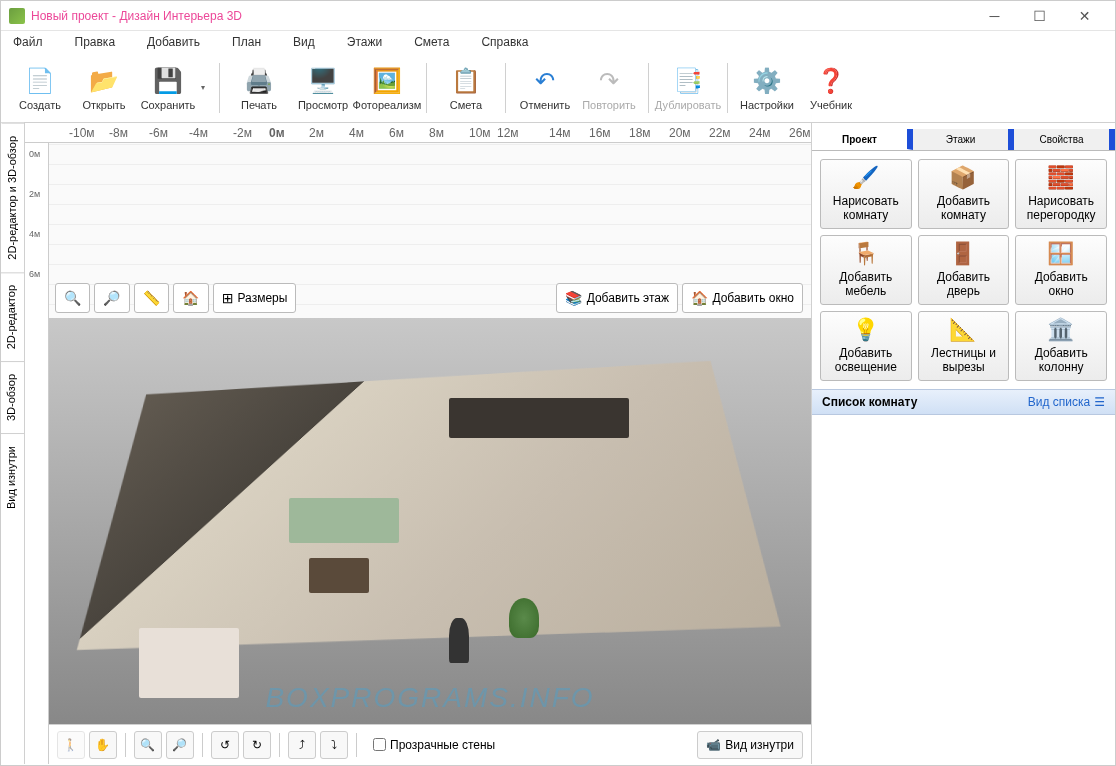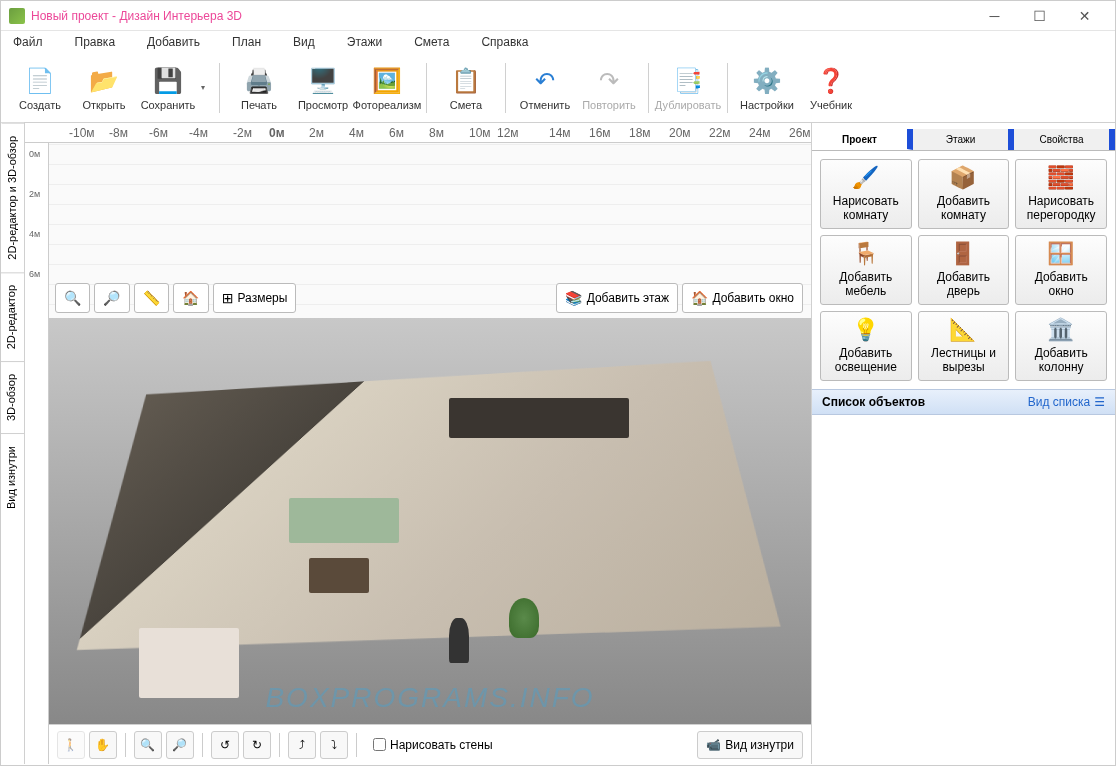--- a/index.html
+++ b/index.html
@@ -244,21 +244,21 @@
       <div class="bb-sep"></div>
       <div class="bb-btn">
           <span>⤴</span>
         </div>
       <div class="bb-btn">
           <span>⤵</span>
         </div>
       <div class="bb-sep"></div>
       <div class="bb-check">
           <input type="checkbox" style="">
-          <span>Нарисовать стены</span>
+          <span>Прозрачные стены</span>
         </div>
       <div style="flex:1"></div>
       <div class="bb-btn" style="width:auto;padding:0 8px;gap:4px;">
           <span>📹</span>
           <span>Вид изнутри</span>
         </div>
     </div>
   </div>
 
   <div class="right-panel">
@@ -308,21 +308,21 @@
           <span style="white-space:pre-line">Лестницы и
 вырезы</span>
         </div>
       <div class="design-btn">
           <span class="design-ico">🏛️</span>
           <span style="white-space:pre-line">Добавить
 колонну</span>
         </div>
     </div>
     <div class="rp-section2">
-      <span>Список объектов</span>
+      <span>Список комнату</span>
       <span class="list-view-link">
           <span>Вид списка</span>
           <span>☰</span>
         </span>
     </div>
     <div class="obj-list"></div>
   </div>
 </div>
 
 </body></html>

